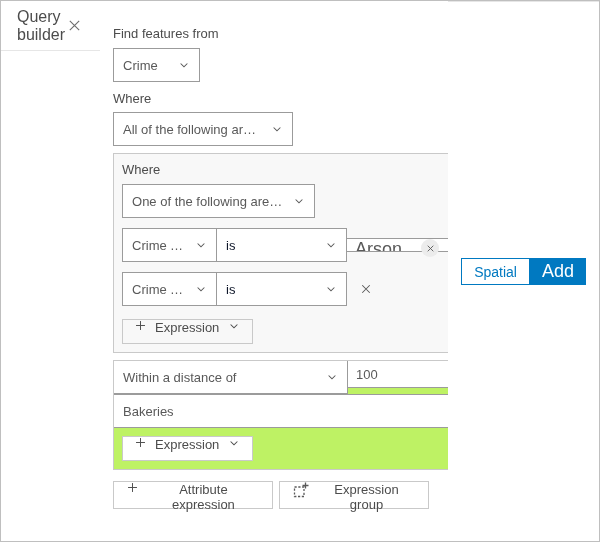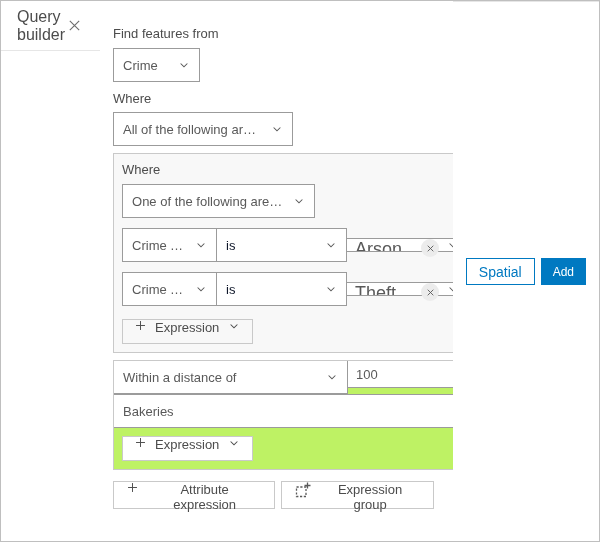--- a/index.html
+++ b/index.html
@@ -149,23 +149,23 @@
     display: flex; align-items: center; justify-content: flex-end;
     padding: 0 13px;
   }
   .cancel-btn {
     height: 27px; padding: 0 12px;
     background: #fff; border: 1px solid #0079c1; color: #0079c1;
     font-size: 14px; display: inline-flex; align-items: center;
     cursor: pointer;
   }
   .add-btn {
-    height: 27px; padding: 0 11px; margin-left: 6px;
+    height: 27px; padding: 0 11px; 
     background: #0079c1; border: 1px solid #0079c1; color: #fff;
-    font-size: 12px; display: inline-flex; align-items: center;
+    font-size: 18px; display: inline-flex; align-items: center;
     cursor: pointer;
   }
   svg { display: block; }
 </style>
 </head>
 <body>
 
 <div class="dialog">
 
   <div class="hdr">
@@ -264,35 +264,20 @@
           <div class="select sel-field">
             <span class="sel-text">Crime Type</span>
             <span class="chev">
               <svg width="12" height="12" viewBox="0 0 16 16">
                   <path d="M3.5 6l4.5 4.5L12.5 6" stroke="currentColor" stroke-width="1.4" fill="none"></path>
                 </svg>
             </span>
           </div>
           <div class="select sel-oper">
             <span class="sel-text">is</span>
-            <span class="chev">
-              <svg width="12" height="12" viewBox="0 0 16 16">
-                  <path d="M3.5 6l4.5 4.5L12.5 6" stroke="currentColor" stroke-width="1.4" fill="none"></path>
-                </svg>
-            </span>
-          </div>
-          <div class="combo">
-            <span class="combo-text">Theft</span>
-            <button class="chip-x">
-              <span>
-                <svg width="9" height="9" viewBox="0 0 16 16">
-                    <path d="M3 3l10 10M13 3L3 13" stroke="currentColor" stroke-width="1.6" fill="none"></path>
-                  </svg>
-              </span>
-            </button>
             <span class="chev">
               <svg width="12" height="12" viewBox="0 0 16 16">
                   <path d="M3.5 6l4.5 4.5L12.5 6" stroke="currentColor" stroke-width="1.4" fill="none"></path>
                 </svg>
             </span>
           </div>
           <button class="icon-btn row-x">
             <span>
               <svg width="12" height="12" viewBox="0 0 16 16">
                   <path d="M3 3l10 10M13 3L3 13" stroke="currentColor" stroke-width="1.4" fill="none"></path>

